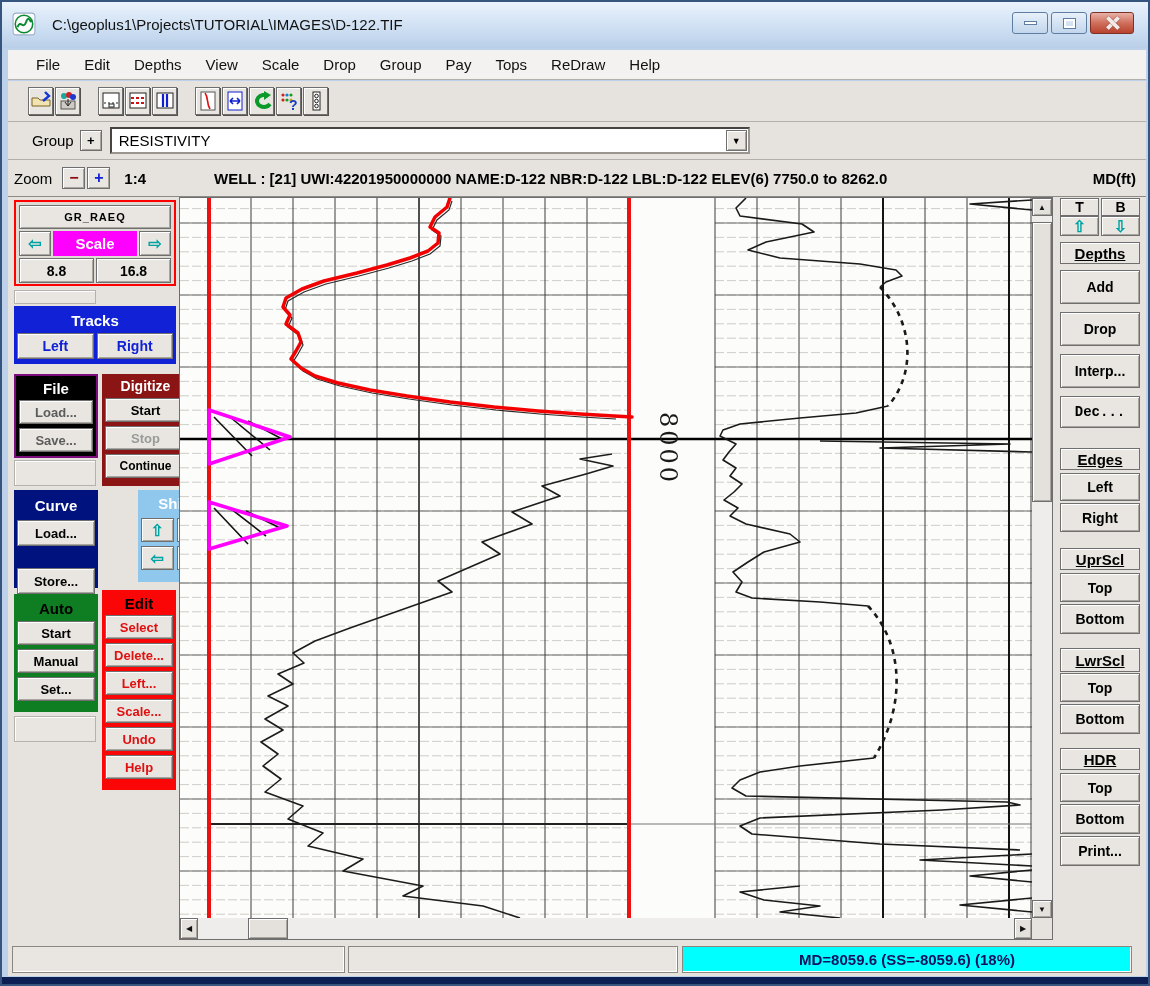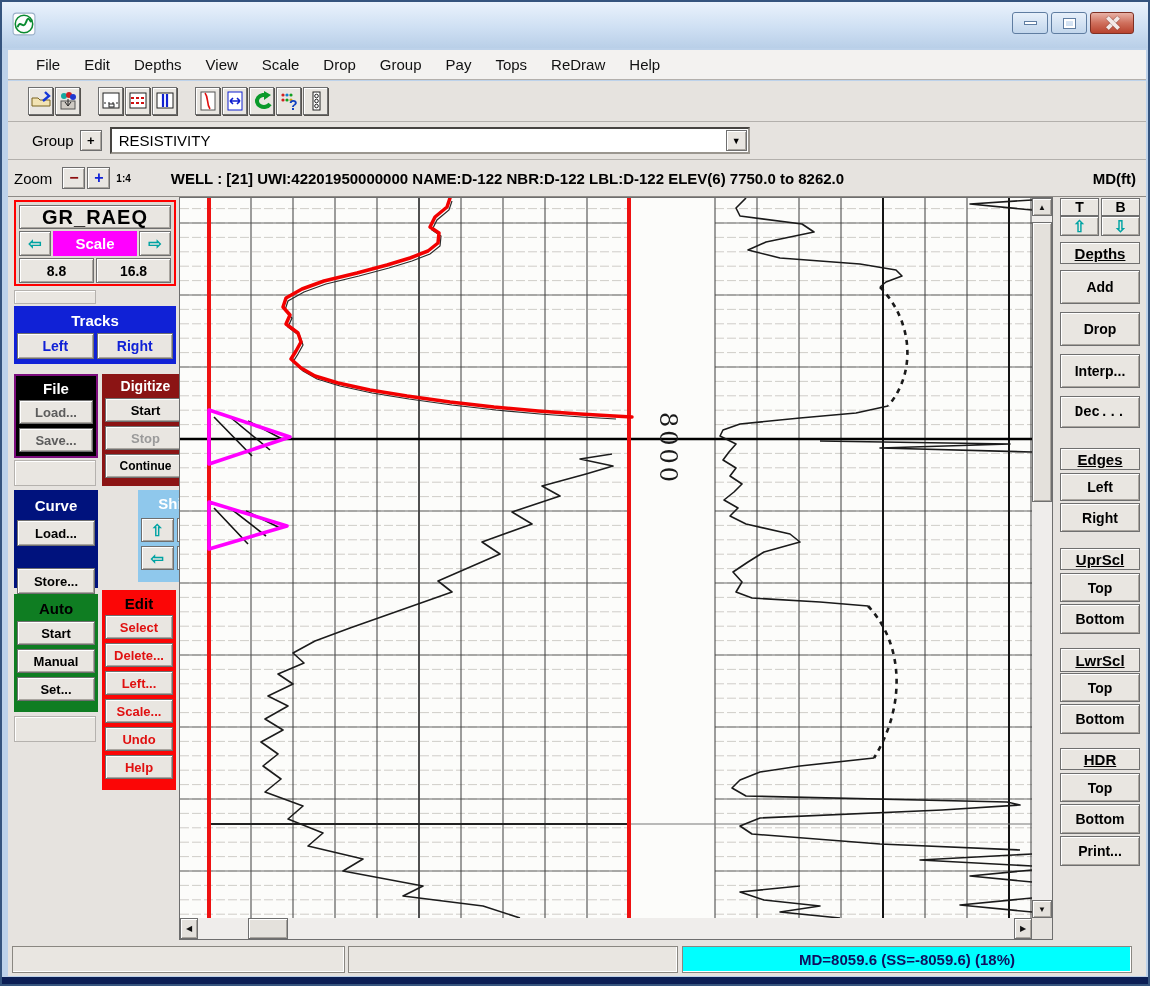--- a/index.html
+++ b/index.html
@@ -74,20 +74,21 @@
 <body>
 
 <div class="abs" id="titlebar">
   <span class="abs" style="left:10px;top:10px;width:24px;height:24px;">
     <svg width="24" height="24" viewBox="0 0 22 22">
         <rect x="1" y="1" width="20" height="20" rx="3" fill="#fdfdfd" stroke="#9ab0c8"></rect>
         <circle cx="11" cy="11" r="8" stroke="#0a8a30" fill="none" stroke-width="1.4"></circle>
         <path d="M5 14 C8 6 10 17 13 9 S17 13 18 7" stroke="#0a8a30" stroke-width="1.8" fill="none"></path>
       </svg>
   </span>
+  <span id="title-text" class="abs" style="left:42px;top:14px;">C:\geoplus1\Projects\TUTORIAL\IMAGES\D-122.TIF</span>
   <div class="abs" style="right:14px;top:10px;display:flex;">
     <div class="winbtn">
         <span class="glyph-min"></span>
       </div>
     <div class="winbtn">
         <span class="glyph-max"></span>
       </div>
     <div class="winbtn close">
         <span class="glyph-x"></span>
       </div>
@@ -192,29 +193,29 @@
   <div id="combo" style="margin-left:8px;">
     <span id="combo-text">RESISTIVITY</span>
     <div class="btn3d" id="combo-arrow">▼</div>
   </div>
 </div>
 
 <div class="abs" id="zoomrow">
   <span style="margin-left:6px;font-size:15px;">Zoom</span>
   <div class="btn3d" style="width:23px;height:22px;margin-left:10px;color:#8c0d0d;font-size:16px;">−</div>
   <div class="btn3d" style="width:23px;height:22px;margin-left:2px;color:#1021d6;font-size:16px;">+</div>
-  <span style="margin-left:6px;font-size:10px;font-weight:bold;">1:4</span>
-  <span style="margin-left:40px;font-size:15px;font-weight:bold;">WELL : [21] UWI:42201950000000 NAME:D-122 NBR:D-122 LBL:D-122 ELEV(6) 7750.0 to 8262.0</span>
+  <span style="margin-left:14px;font-size:15px;font-weight:bold;">1:4</span>
+  <span style="margin-left:68px;font-size:15px;font-weight:bold;">WELL : [21] UWI:42201950000000 NAME:D-122 NBR:D-122 LBL:D-122 ELEV(6) 7750.0 to 8262.0</span>
   <span style="margin-left:auto;margin-right:10px;font-size:15px;font-weight:bold;">MD(ft)</span>
 </div>
 
 <div class="abs" id="mainbg"></div>
 
 <div class="grp" style="left:12px;top:198px;width:162px;height:86px;border:2px solid #f00;background:#dedad4;">
-  <div class="btn3d" style="height:24px;font-size:20px;letter-spacing:1px;">GR_RAEQ</div>
+  <div class="btn3d" style="height:24px;font-size:11px;letter-spacing:1px;">GR_RAEQ</div>
   <div style="display:flex;margin-top:2px;height:25px;">
     <div class="btn3d teal" style="width:32px;">⇦</div>
     <div class="grp-hdr" style="flex:1;margin:0 2px;background:#ff00ff;color:#fff;font-size:15px;">Scale</div>
     <div class="btn3d teal" style="width:32px;">⇨</div>
   </div>
   <div style="display:flex;margin-top:2px;height:25px;">
     <div class="btn3d" style="flex:1;font-size:14px;">8.8</div>
     <div class="btn3d" style="flex:1;margin-left:2px;font-size:14px;">16.8</div>
   </div>
 </div>

